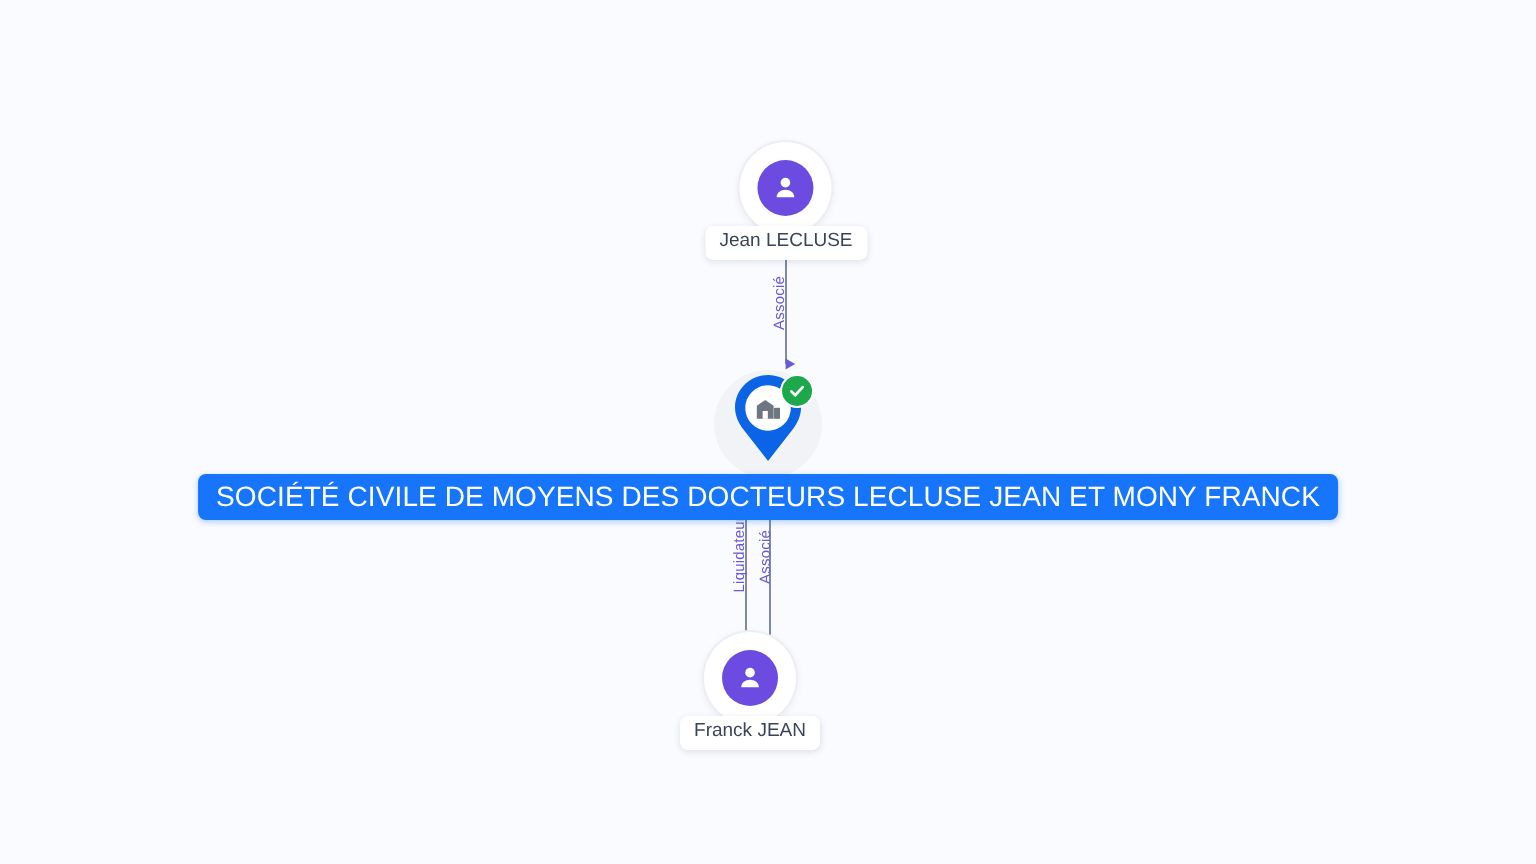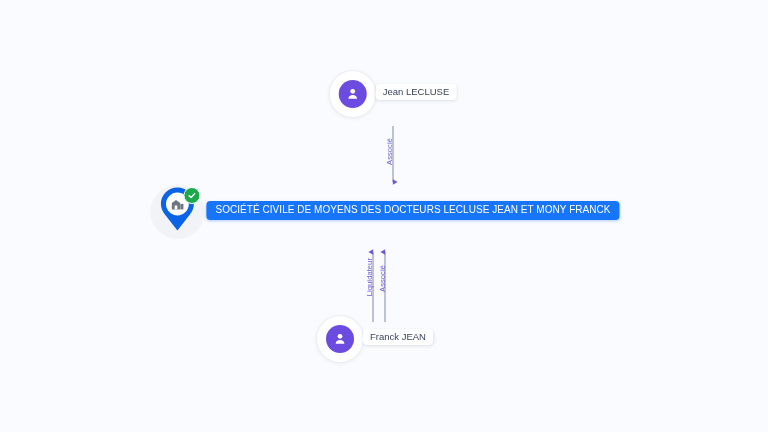--- a/index.html
+++ b/index.html
@@ -44,21 +44,21 @@
   }
   .edge-label.vertical {
     writing-mode: vertical-rl;
     transform: rotate(180deg);
   }
 
   
   .node {
     position: absolute;
     display: flex;
-    flex-direction: row;
+    flex-direction: column;
     align-items: center;
   }
 
   .person-node-graphic {
     position: relative;
     width: 46px;
     height: 46px;
     border-radius: 50%;
     background: #ffffff;
     box-shadow: 0 0 0 1px #eceef4, 0 1px 4px rgba(40, 50, 90, 0.10);
@@ -128,21 +128,21 @@
     color: #3a4459;
     font-size: 9.5px;
     line-height: 1;
     white-space: nowrap;
     box-shadow: 0 1px 3px rgba(40, 50, 90, 0.13);
   }
 
   .node-label.primary {
     background: #1775fb;
     color: #ffffff;
-    font-size: 10px;
+    font-size: 14px;
     letter-spacing: 0.05px;
     padding: 4px 9px 5px 9px;
     border-radius: 4px;
     box-shadow: 0 1px 3px rgba(23, 117, 251, 0.35);
   }
 
   
   #node-person-top   { left: 370px; top: 71px; align-items: center; transform: translateX(-50%); }
   #node-company      { left: 384px; top: 183px; transform: translateX(-50%); }
   #node-person-bottom{ left: 375px; top: 316px; transform: translateX(-50%); }

